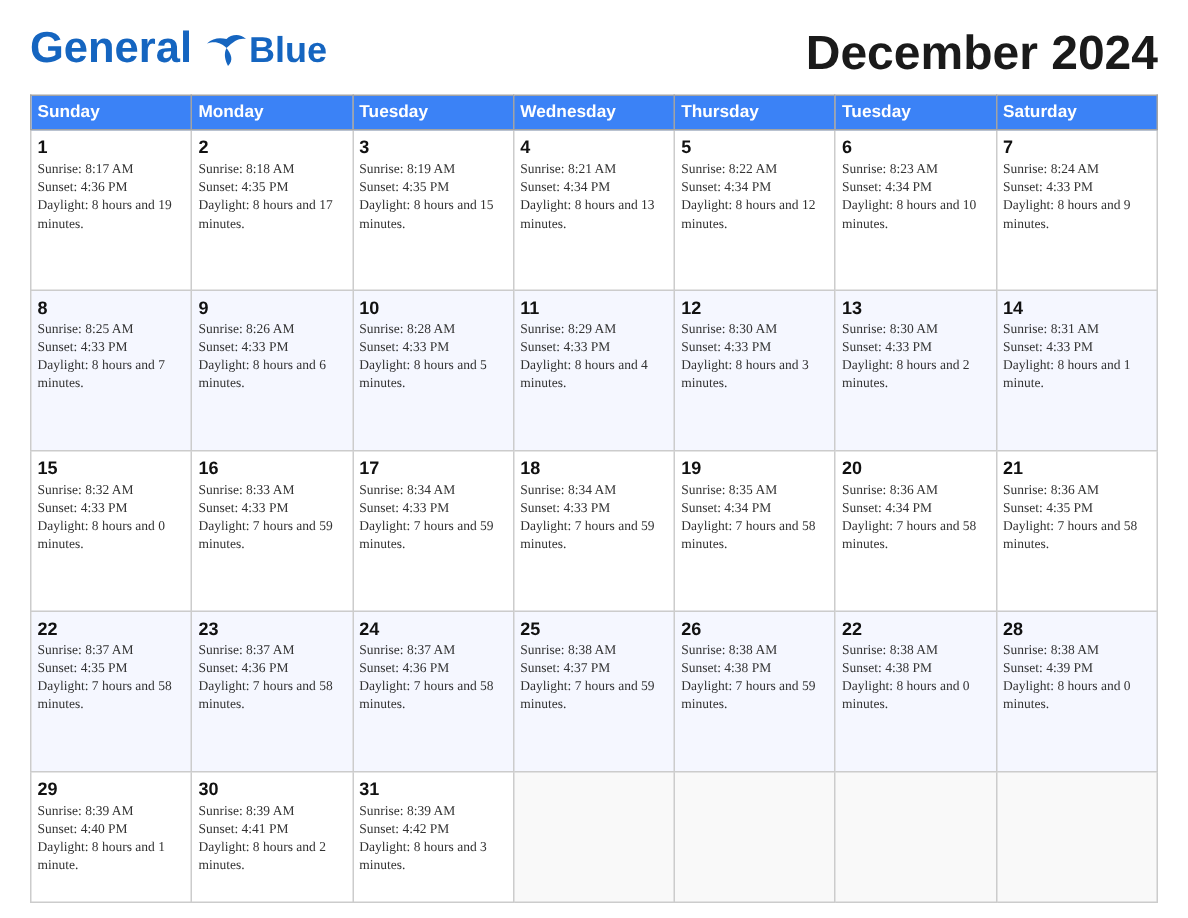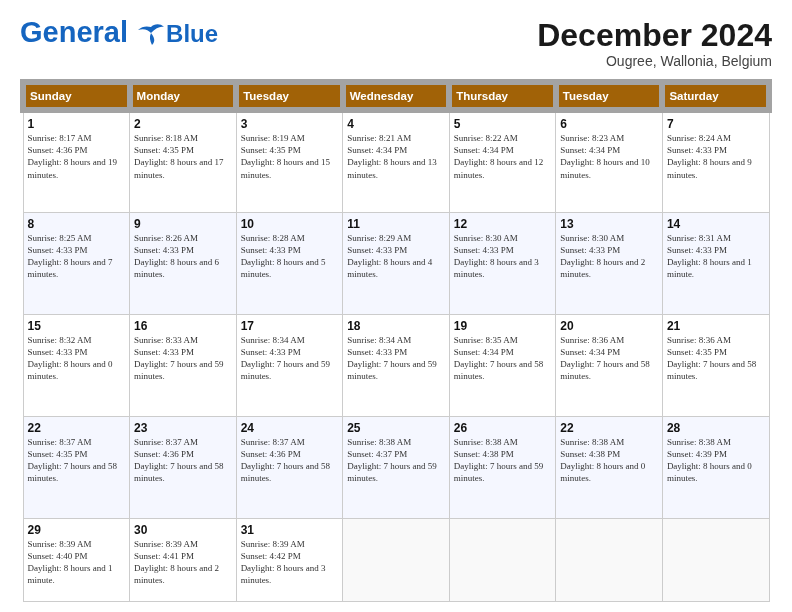--- a/index.html
+++ b/index.html
@@ -21,47 +21,46 @@
       display: flex;
       justify-content: space-between;
       align-items: flex-start;
       margin-bottom: 10px;
     }
     .logo {
       display: flex;
       align-items: center;
     }
     .title-block {
-      text-align: right;
       margin-left: 48px;
     }
     .main-title {
       font-size: 32px;
       font-weight: bold;
       color: #1a1a1a;
       line-height: 1.1;
     }
     .subtitle {
       font-size: 14px;
       color: #444;
     }
     .calendar {
       flex: 1;
       border-collapse: collapse;
       width: 100%;
       table-layout: fixed;
     }
     .calendar thead tr th {
-      background-color: #a16207;
+      background-color: #3b82f6;
       color: #fff;
       font-size: 11.5px;
       font-weight: bold;
       padding: 5px 4px;
       text-align: left;
-      border: 6px solid #a3a3a3;
+      border: 1px solid #a3a3a3;
     }
     .calendar tbody tr td {
       border: 1px solid #ccc;
       vertical-align: top;
       padding: 4px 4px 3px 4px;
       font-size: 9.5px;
       color: #222;
       background: #fff;
       height: 88px;
     }
@@ -103,21 +102,20 @@
               <path d="M13 4 C16 1, 22 0, 26 4 C22 3, 18 5, 13 10 C10 7, 6 5, 0 7 C4 3, 9 3, 13 4Z" fill="#1565C0"></path>
               <path d="M13 10 C16 14, 18 18, 14 22 C12 18, 11 14, 13 10Z" fill="#1565C0"></path>
             </svg>
           </div>
           <div style="font-size:24px;font-weight:bold;color:#1565C0;line-height:1;margin-top:2px;">Blue</div>
         </div>
       </div>
     </div>
     <div class="title-block">
       <div class="main-title">December 2024</div>
-      <div class="subtitle">Ougree, Wallonia, Belgium</div>
     </div>
   </div>
 
   <table class="calendar">
     <thead>
       <tr>
       <th>Sunday</th>
           <th>Monday</th>
           <th>Tuesday</th>
           <th>Wednesday</th>

